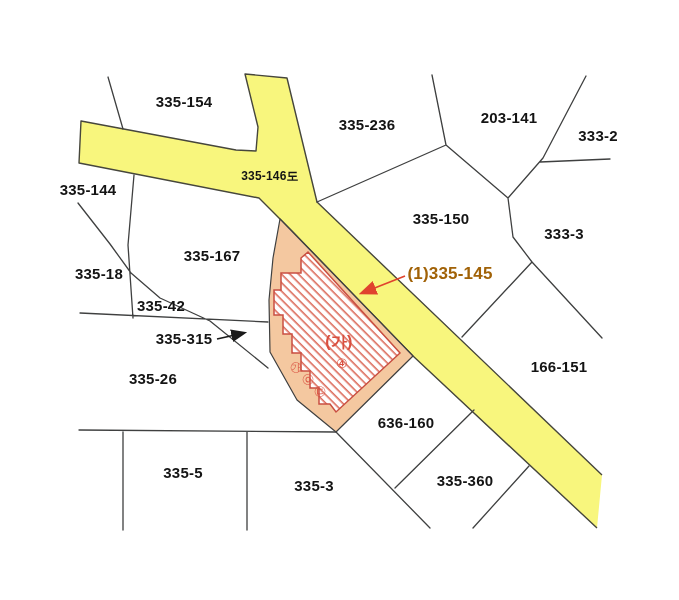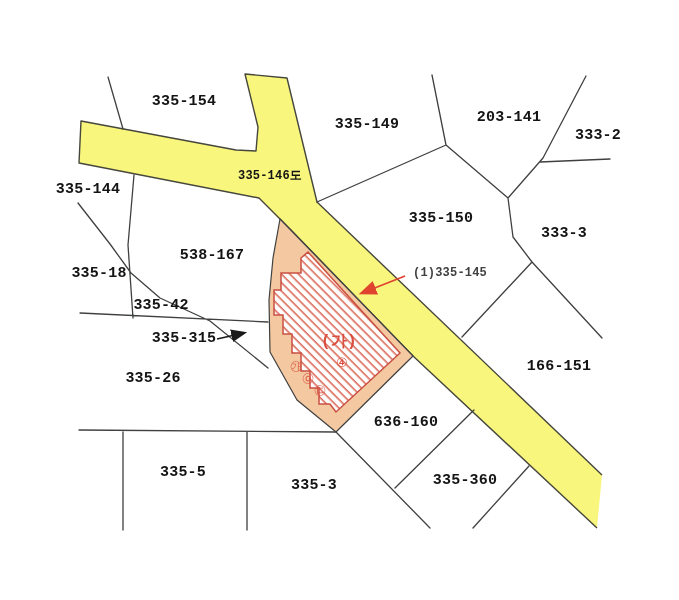--- a/index.html
+++ b/index.html
@@ -1,36 +1,36 @@
 <!DOCTYPE html>
 <html><head>
 <meta charset="utf-8">
 <style>
   html,body { margin:0; padding:0; background:#ffffff; }
   .map-canvas {
     position:relative;
     width:679px; height:600px;
     background:#ffffff;
     overflow:hidden;
-    font-family:Liberation Mono, monospace;
+    font-family:Liberation Sans, sans-serif;
   }
   .map-canvas svg { position:absolute; left:0; top:0; }
   .road-outline { fill:none; stroke:#46463c; stroke-width:1.4; stroke-linejoin:round; }
   .pline { fill:none; stroke:#3f4040; stroke-width:1.3; stroke-linecap:round; stroke-linejoin:round; }
   .peach { stroke:#3f4040; stroke-width:1.2; stroke-linejoin:round; }
   .hatch-shape { stroke:#c94f41; stroke-width:1.5; stroke-linejoin:miter; }
   .arrow-red-line { stroke:#e0432e; stroke-width:1.8; fill:none; }
   .arrow-black-line { stroke:#1a1a1a; stroke-width:1.6; fill:none; }
   .lbl {
     position:absolute; transform:translate(-50%,-50%);
     font-weight:700; font-size:15px; color:#141414;
     white-space:nowrap; line-height:1; letter-spacing:0.2px;
   }
   .lbl-road { font-size:12px; }
-  .lbl-callout { font-size:12px; color:#404040; }
+  .lbl-callout { font-size:17px; color:#a16207; }
   .lbl-ga { font-size:16px; color:#d94f3f; }
   .lbl-circ { font-size:13px; color:#d94f3f; font-weight:400; }
   .lbl-marker { font-size:12px; color:#d94f3f; font-weight:400; }
 </style>
 </head>
 <body>
 
 <div class="map-canvas">
 
   <svg width="679" height="600" viewBox="0 0 679 600">
@@ -73,27 +73,27 @@
       M 336,432 L 430,528
       M 395,488 L 474,410
       M 529,466 L 473,528"></path>
 
     <line class="arrow-red-line" x1="405" y1="276" x2="362" y2="293" marker-end="url(#ah-red)"></line>
 
     <line class="arrow-black-line" x1="217" y1="339" x2="244" y2="333" marker-end="url(#ah-black)"></line>
   </svg>
 
   <div class="lbl" style="left:184px;top:101px">335-154</div>
-  <div class="lbl" style="left:367px;top:124px">335-149</div>
+  <div class="lbl" style="left:367px;top:124px">335-236</div>
   <div class="lbl" style="left:509px;top:117px">203-141</div>
   <div class="lbl" style="left:598px;top:135px">333-2</div>
   <div class="lbl" style="left:88px;top:189px">335-144</div>
   <div class="lbl" style="left:441px;top:218px">335-150</div>
   <div class="lbl" style="left:564px;top:233px">333-3</div>
-  <div class="lbl" style="left:212px;top:255px">538-167</div>
+  <div class="lbl" style="left:212px;top:255px">335-167</div>
   <div class="lbl" style="left:99px;top:273px">335-18</div>
   <div class="lbl" style="left:161px;top:305px">335-42</div>
   <div class="lbl" style="left:184px;top:338px">335-315</div>
   <div class="lbl" style="left:153px;top:378px">335-26</div>
   <div class="lbl" style="left:559px;top:366px">166-151</div>
   <div class="lbl" style="left:406px;top:422px">636-160</div>
   <div class="lbl" style="left:465px;top:480px">335-360</div>
   <div class="lbl" style="left:183px;top:472px">335-5</div>
   <div class="lbl" style="left:314px;top:485px">335-3</div>
 

